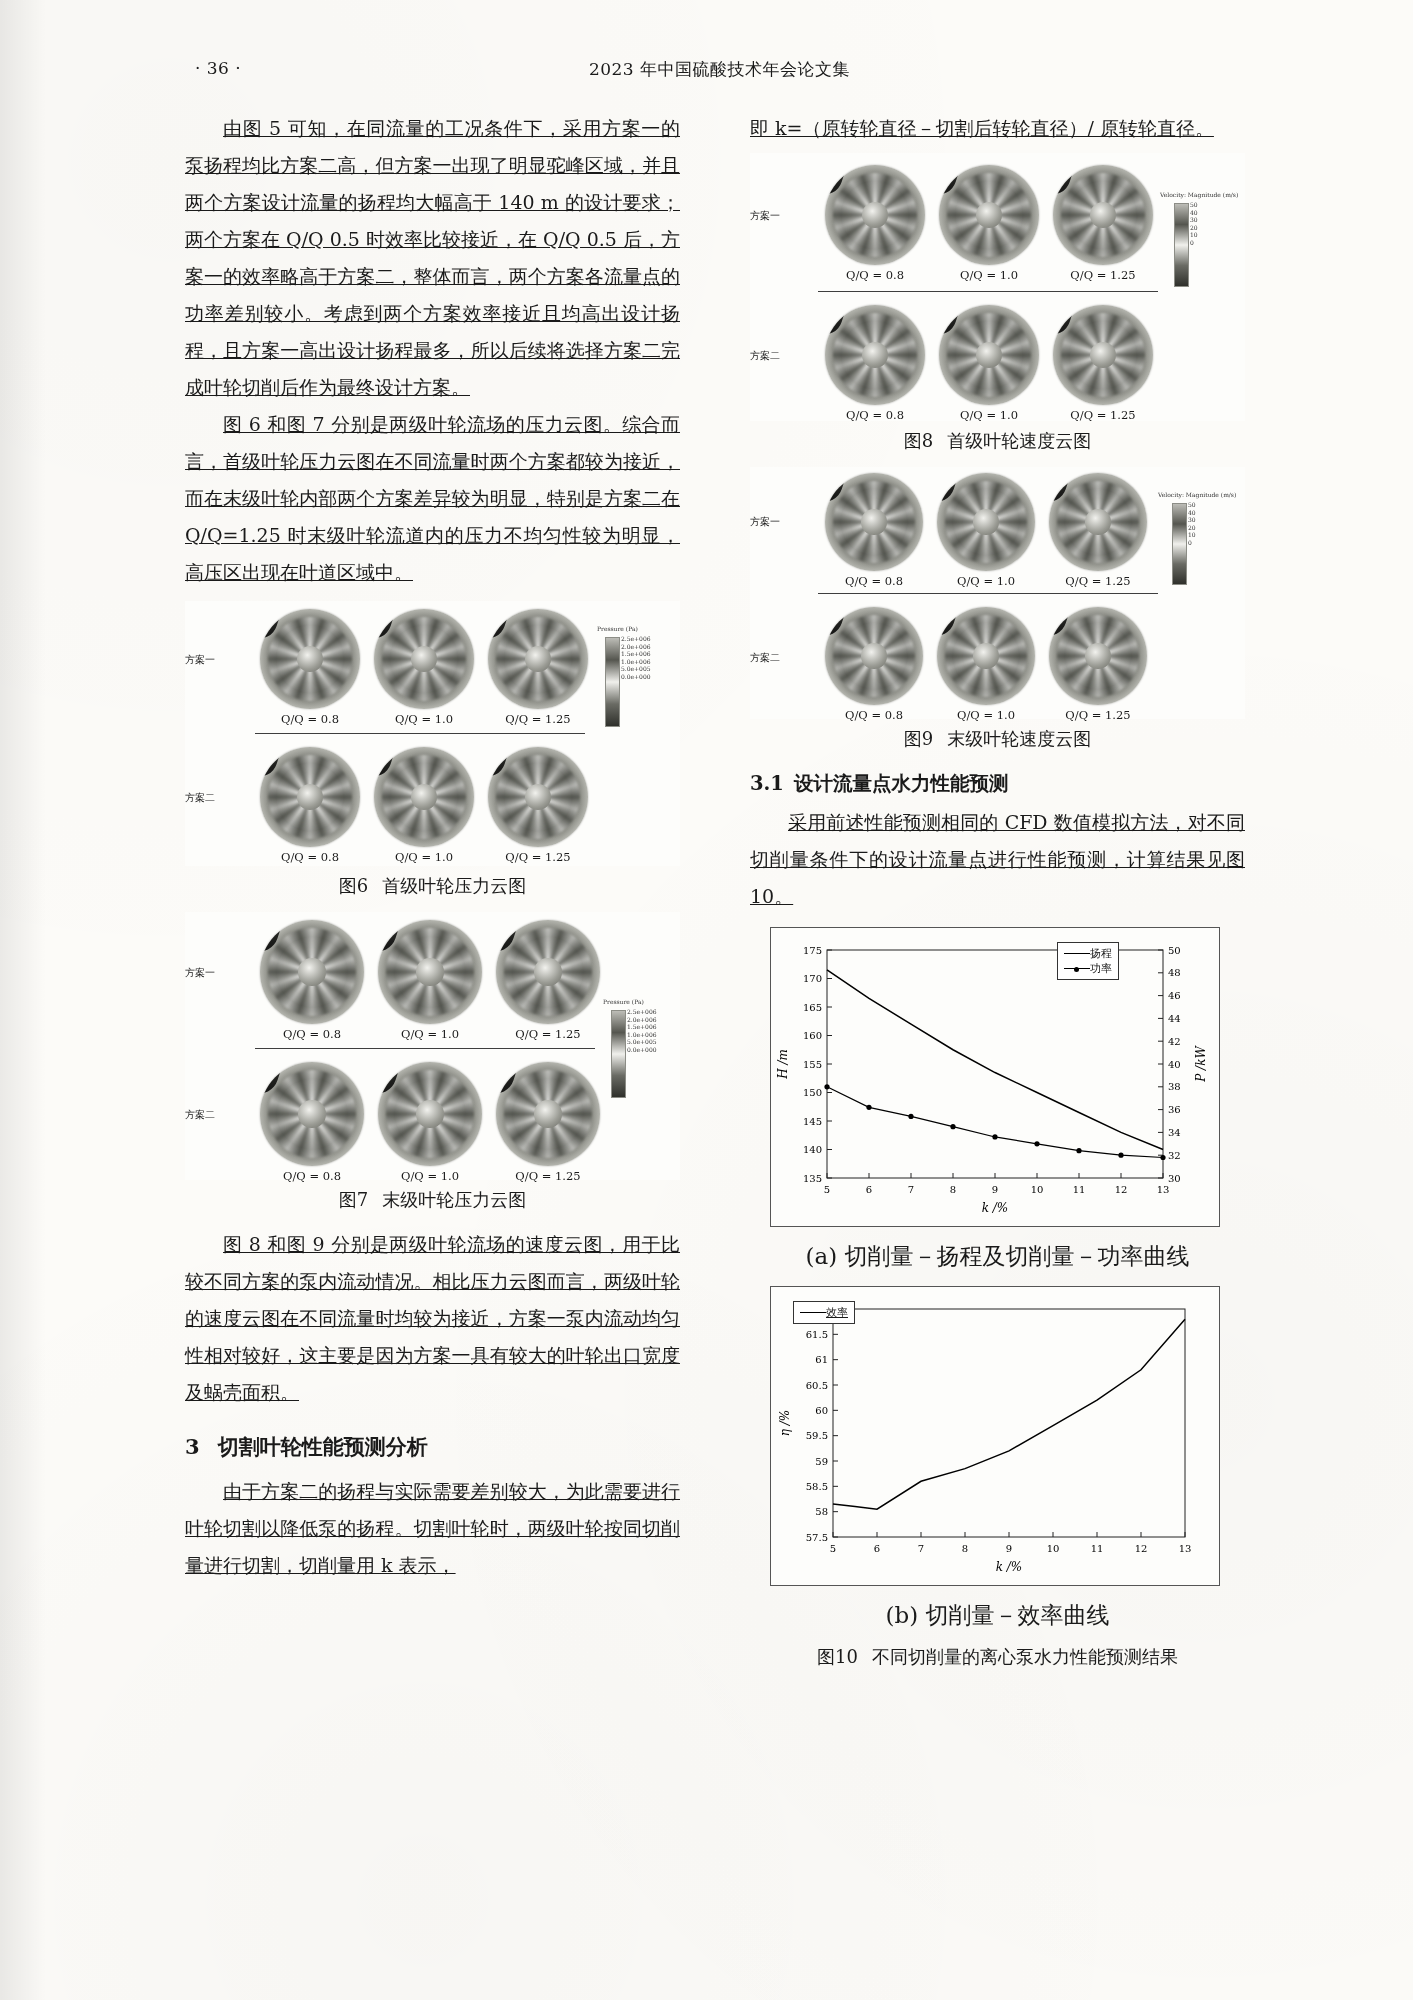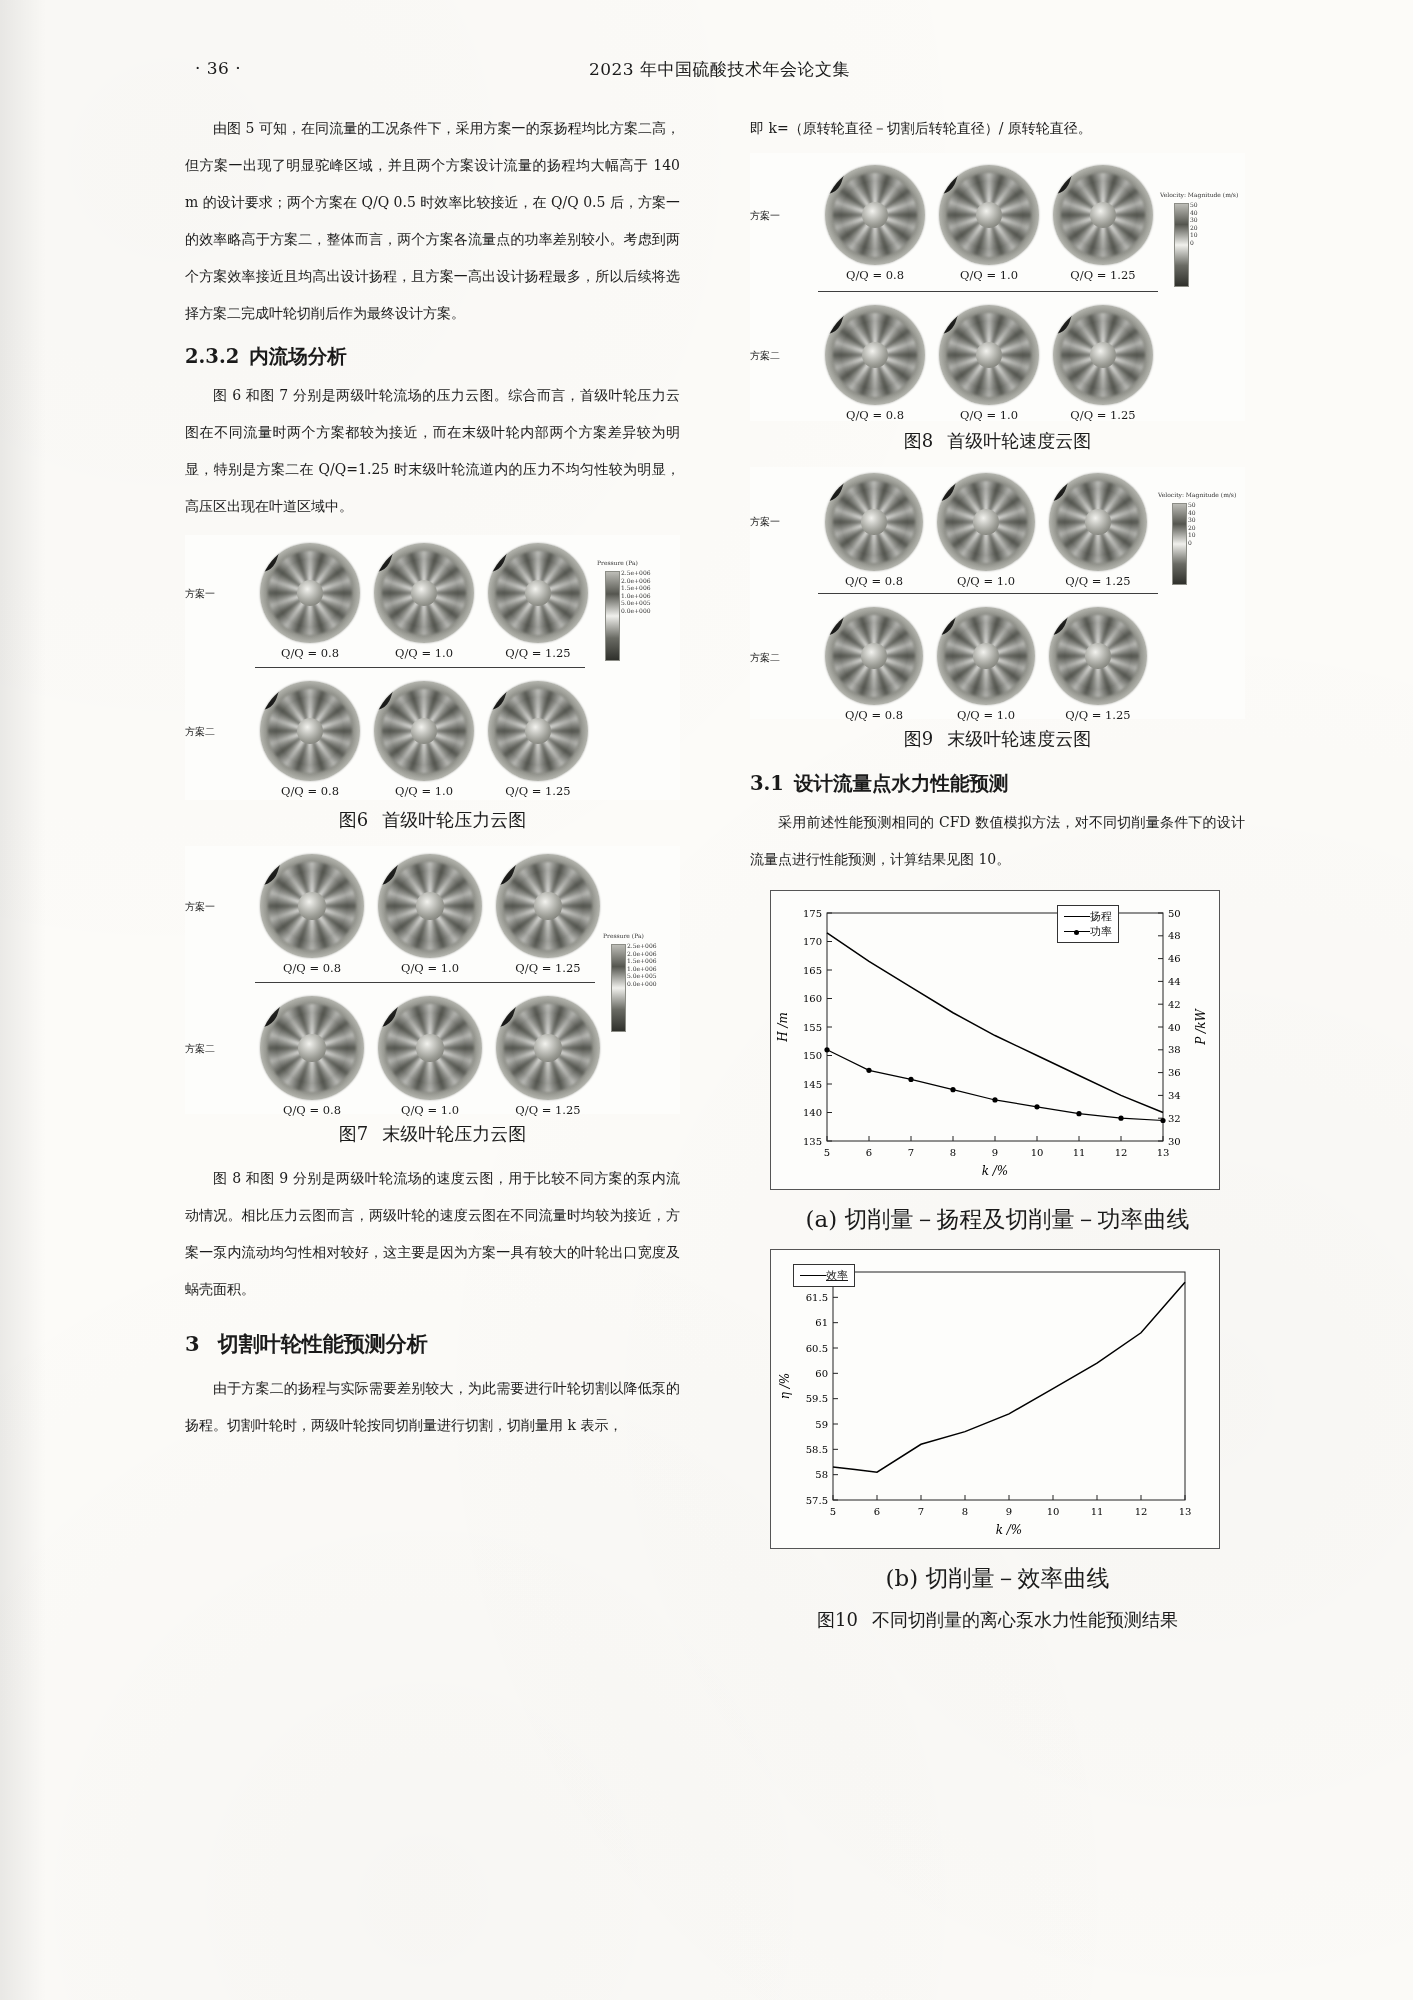--- a/index.html
+++ b/index.html
@@ -38,25 +38,26 @@
     position:absolute; top:110px; left:185px; width:1060px; height:1700px;
   }
   .col {
     position:absolute; top:0; width:495px;
   }
   .col-left { left:0; }
   .col-right { left:565px; }
 
   p.body {
     margin:0 0 0 0;
-    font-size:14px;
+    font-size:19px;
     line-height:37px;
     text-align:justify;
     text-justify:inter-ideograph;
     font-family:"DejaVu Serif", serif;
+    text-decoration:underline;
   }
   p.indent { text-indent:2em; }
   .h3 {
     font-size:19.5px; font-weight:bold; margin:6px 0 2px 0;
     line-height:37px;
   }
   .h3 .num { margin-right:10px; }
   .h2 {
     font-size:21px; font-weight:bold; margin:16px 0 6px 0; line-height:40px;
   }
@@ -177,23 +178,20 @@
     <span class="pg">· 36 ·</span>
     <span>2023 年中国硫酸技术年会论文集</span>
   </div>
 
   <div class="content">
 
     <div class="col col-left">
 
       <p class="body indent">由图 5 可知，在同流量的工况条件下，采用方案一的泵扬程均比方案二高，但方案一出现了明显驼峰区域，并且两个方案设计流量的扬程均大幅高于 140 m 的设计要求；两个方案在 Q/Q 0.5 时效率比较接近，在 Q/Q 0.5 后，方案一的效率略高于方案二，整体而言，两个方案各流量点的功率差别较小。考虑到两个方案效率接近且均高出设计扬程，且方案一高出设计扬程最多，所以后续将选择方案二完成叶轮切削后作为最终设计方案。</p>
 
-      <div class="h3">
-        <span class="num">2.3.2</span><span>内流场分析</span>
-      </div>
 
       <p class="body indent">图 6 和图 7 分别是两级叶轮流场的压力云图。综合而言，首级叶轮压力云图在不同流量时两个方案都较为接近，而在末级叶轮内部两个方案差异较为明显，特别是方案二在 Q/Q=1.25 时末级叶轮流道内的压力不均匀性较为明显，高压区出现在叶道区域中。</p>
 
       <div class="cfd" style="height:265px;">
         <div class="rowlabel" style="top:52px;">方案一</div>
         <div class="impeller-row" style="left:75px; top:8px;">
           <div class="imp-wrap">
             <div class="imp" style="width:100px;height:100px;">
                 <div class="tongue"></div>
               </div>

